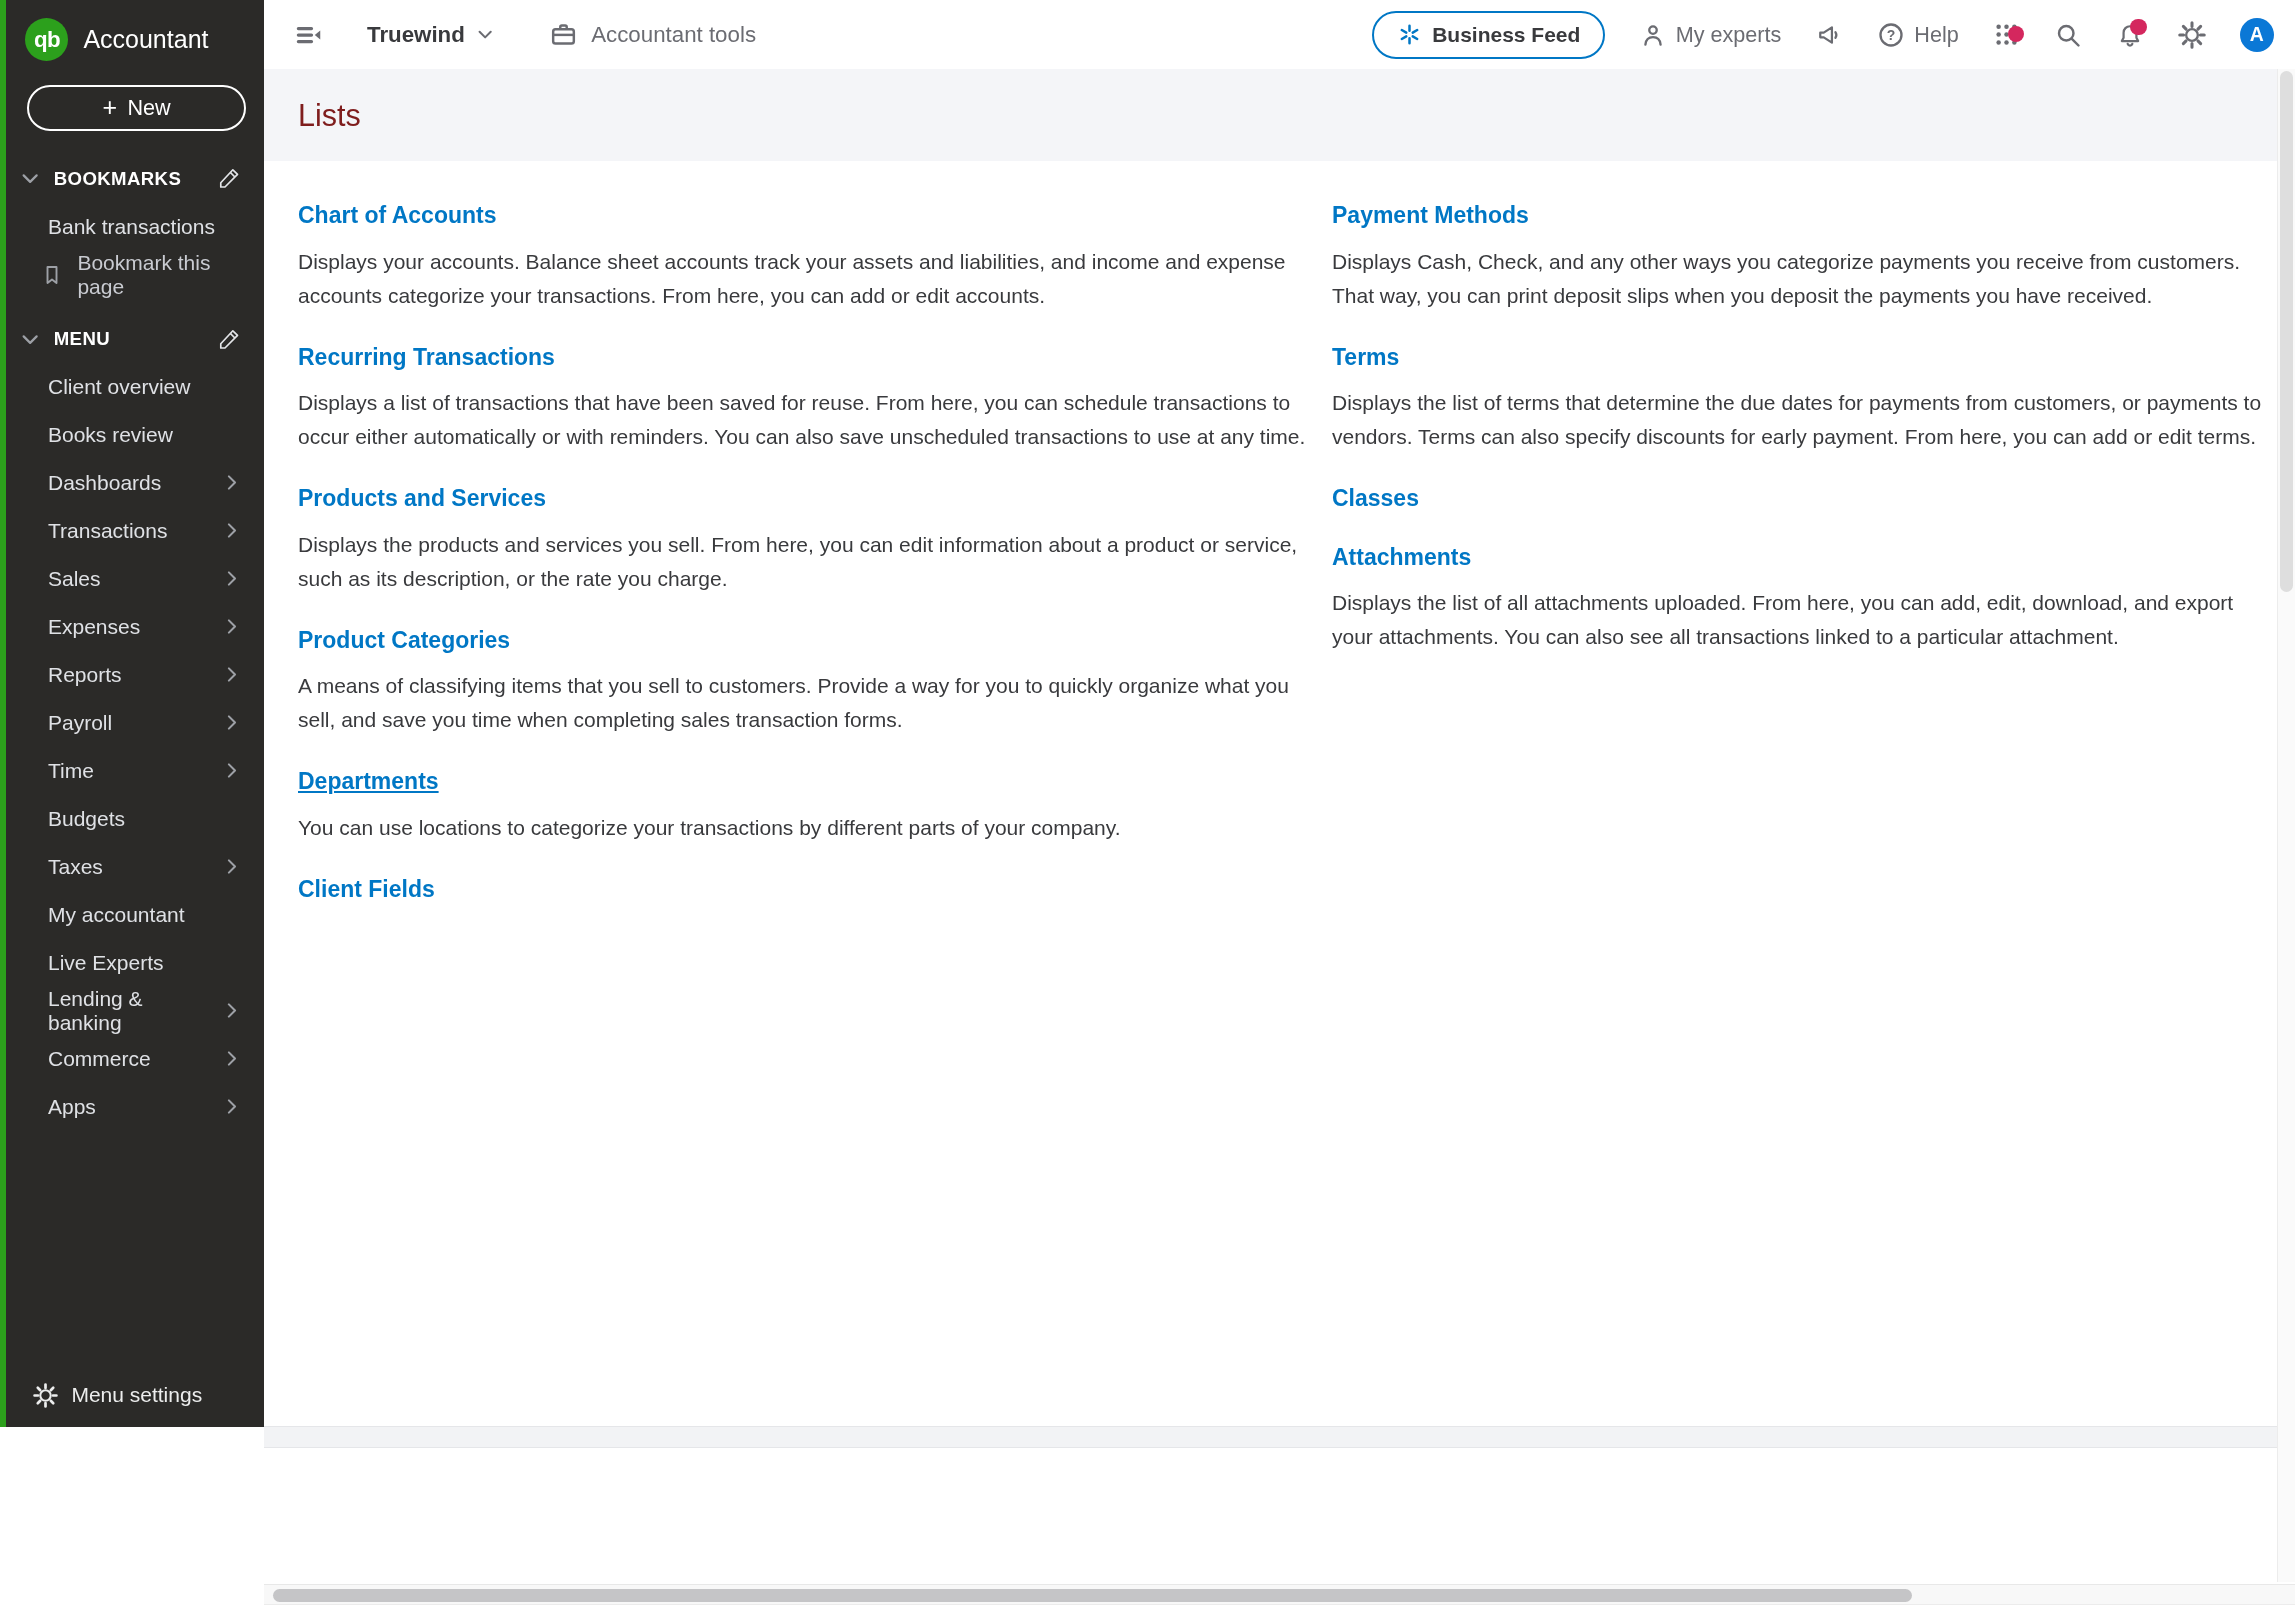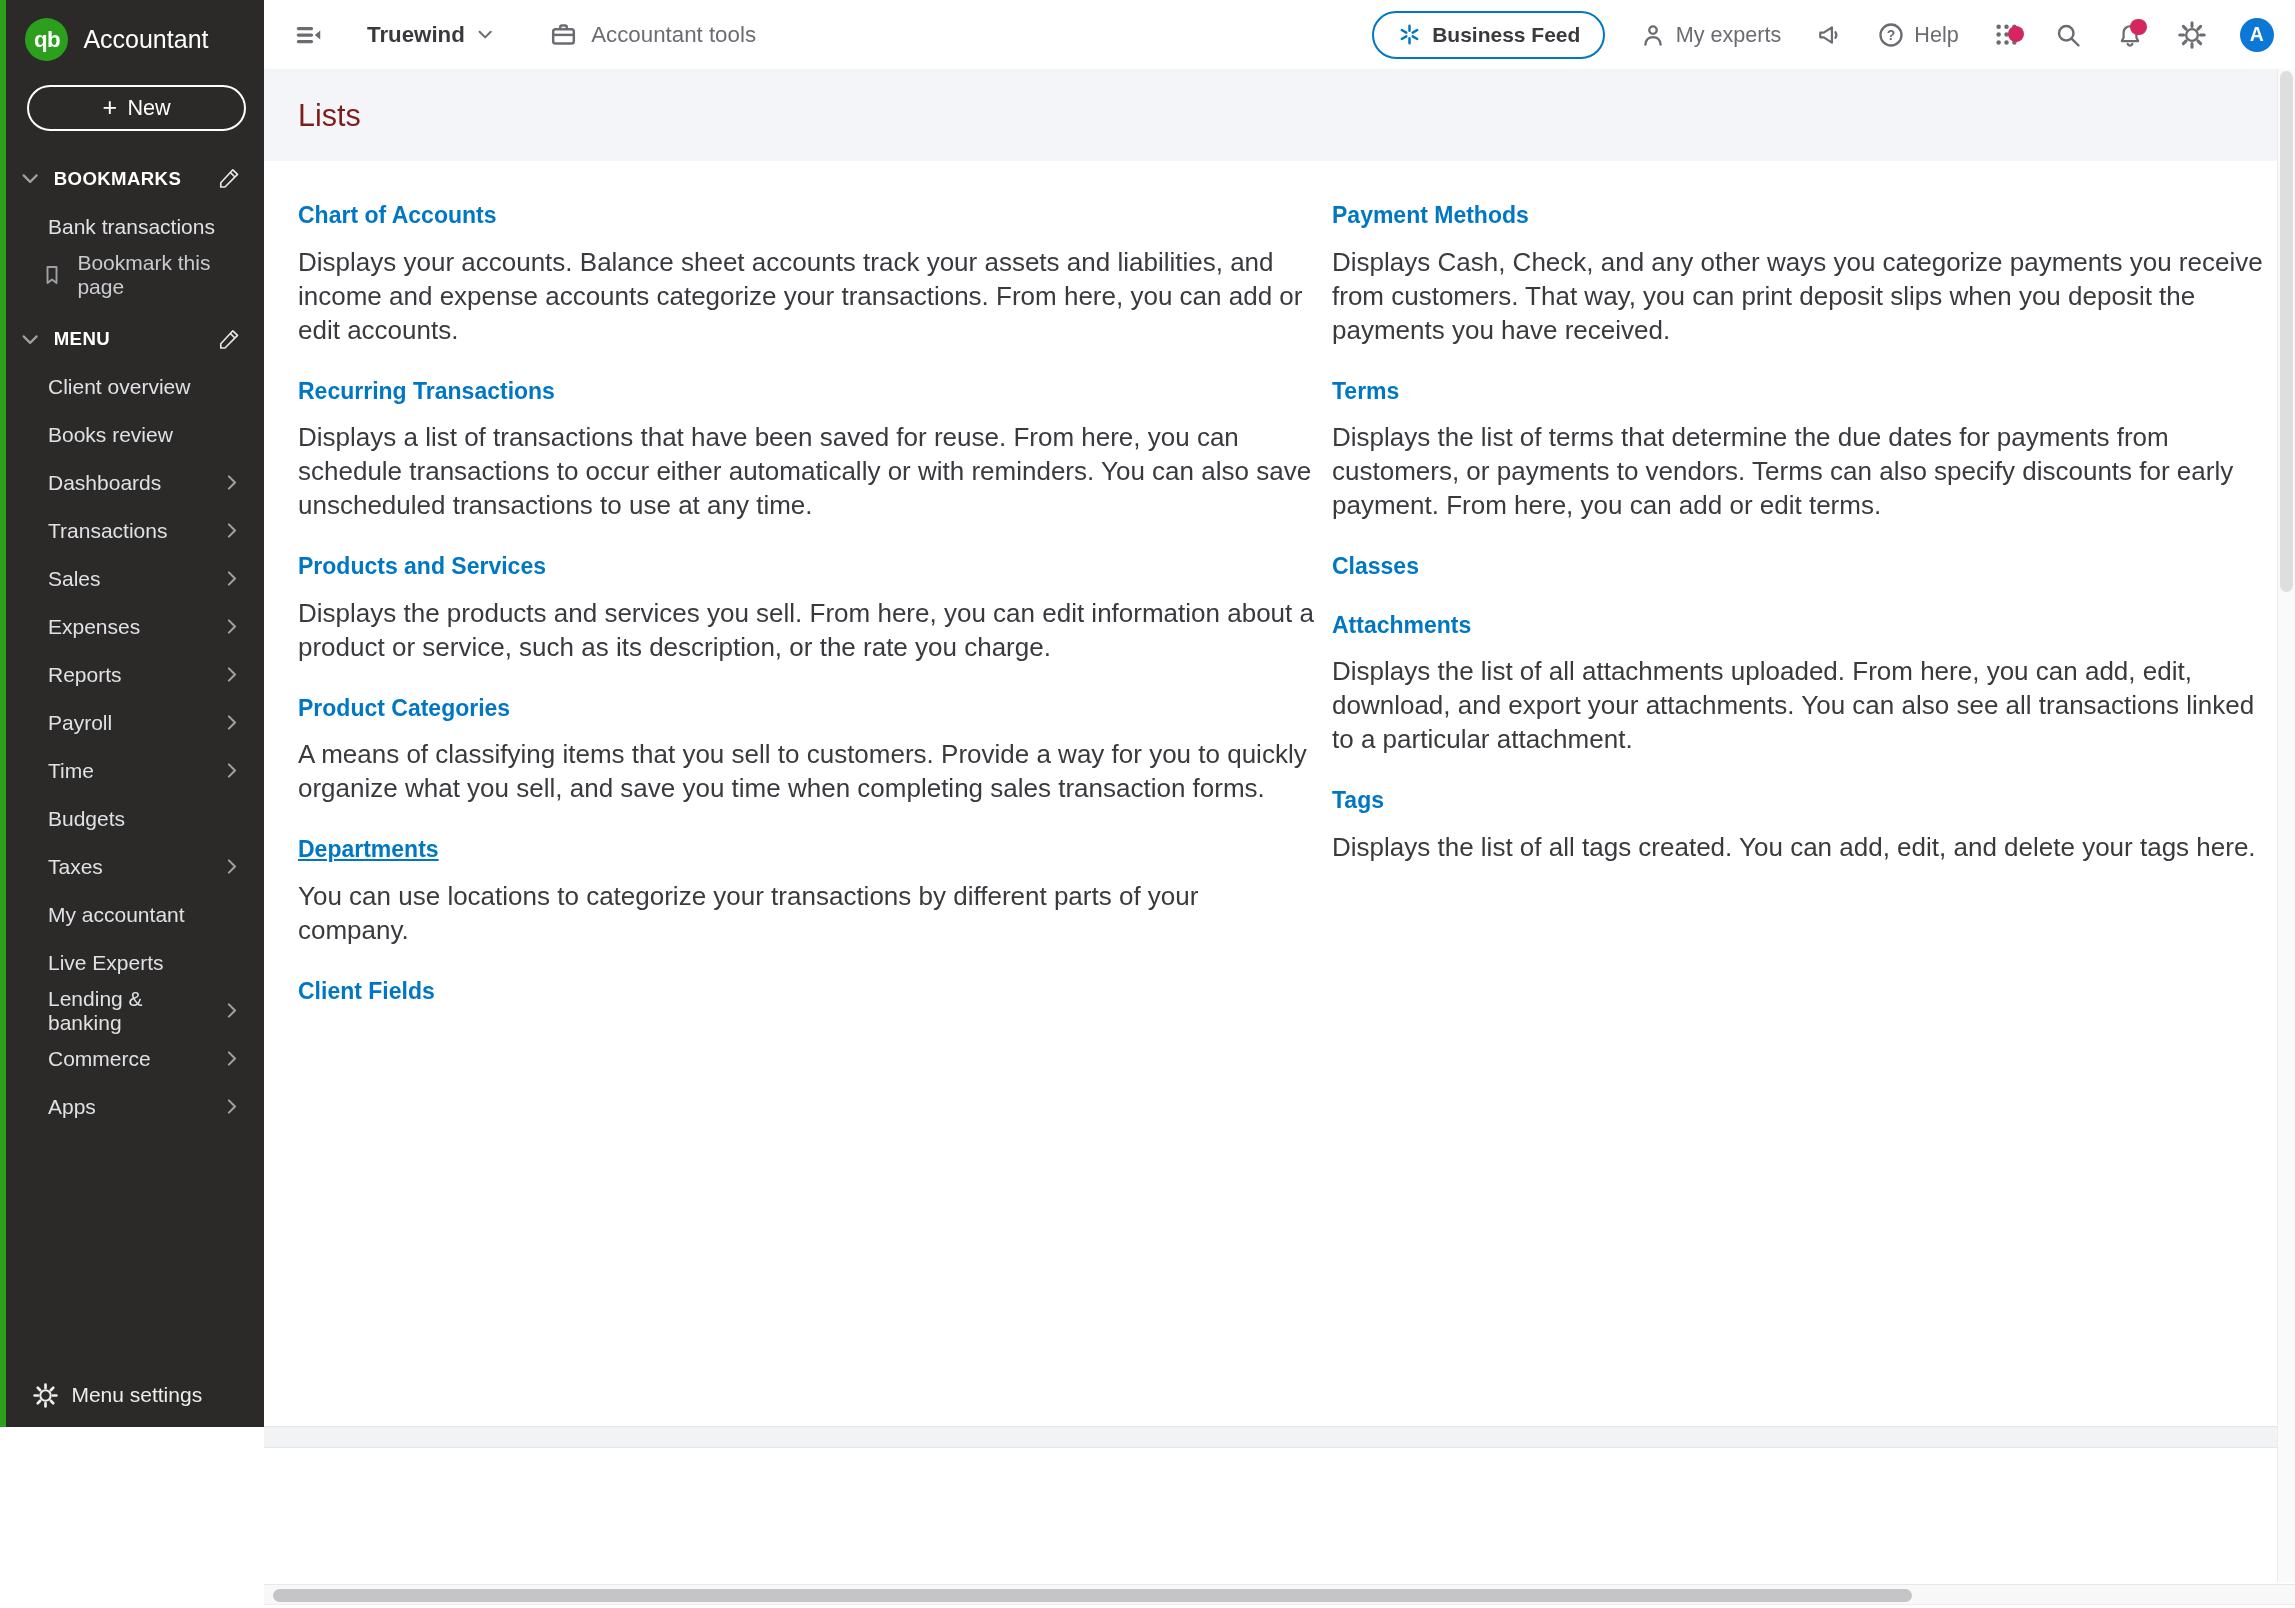--- a/index.html
+++ b/index.html
@@ -119,21 +119,21 @@
   }
   .list-section { margin-bottom:31px; }
   .list-title {
     display:inline-block;
     color:#0077c5; font-size:23px; font-weight:700;
     text-decoration:none; cursor:pointer; line-height:1.2;
   }
   .list-title.hovered { text-decoration:underline; }
   .list-desc {
     margin-top:15px;
-    font-size:26px; line-height:34px; color:#393a3d;
+    font-size:21px; line-height:34px; color:#393a3d;
   }
 
   .gap-band { height:22.3px; background:#f2f3f5; border-top:0.7px solid #e5e6e9; border-bottom:0.7px solid #e5e6e9; }
   .lower-white { height:136px; background:#ffffff; }
 
   .hscrollbar {
     height:21px; background:#f8f8f8;
     border-top:0.7px solid #e8e8e8; border-bottom:0.7px solid #ececec;
     position:relative;
   }
@@ -465,24 +465,20 @@
           <a class="list-title">Terms</a>
           <p class="list-desc">Displays the list of terms that determine the due dates for payments from customers, or payments to vendors. Terms can also specify discounts for early payment. From here, you can add or edit terms.</p>
         </section>
         <section class="list-section">
           <a class="list-title">Classes</a>
         </section>
         <section class="list-section">
           <a class="list-title">Attachments</a>
           <p class="list-desc">Displays the list of all attachments uploaded. From here, you can add, edit, download, and export your attachments. You can also see all transactions linked to a particular attachment.</p>
         </section>
-        <section class="list-section">
-          <a class="list-title">Tags</a>
-          <p class="list-desc">Displays the list of all tags created. You can add, edit, and delete your tags here.</p>
-        </section>
       </div>
     </div>
 
     <div class="gap-band"></div>
     <div class="lower-white"></div>
 
     <div class="hscrollbar">
       <div class="hscroll-thumb"></div>
     </div>
 

